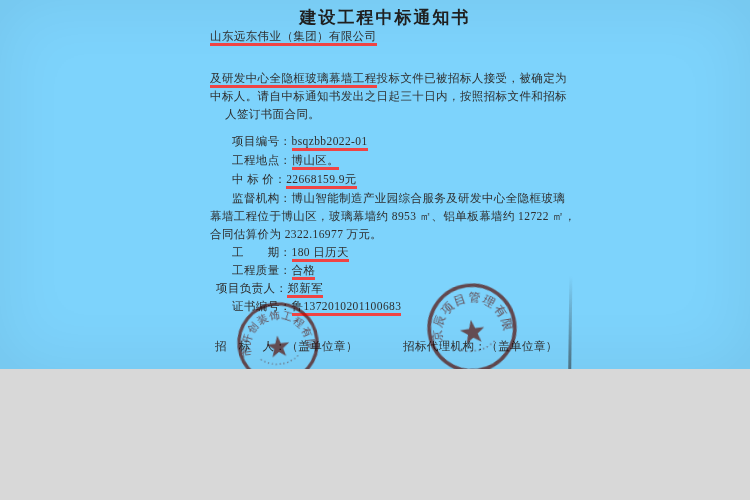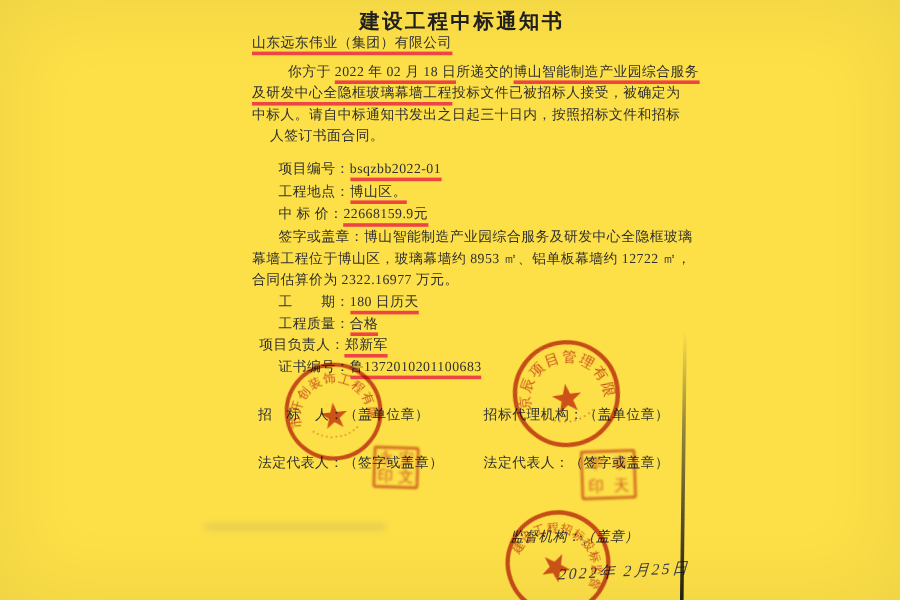--- a/index.html
+++ b/index.html
@@ -1,17 +1,17 @@
 <!DOCTYPE html>
 <html><head>
 <meta charset="utf-8">
 <style>
   html,body{margin:0;padding:0;background:#d8d8d8;}
   .photo{
-    position:relative;width:750px;height:500px;background:#fde047;overflow:hidden;
+    position:relative;width:750px;height:369px;background:#7dd3fc;overflow:hidden;
     box-shadow:inset 0 0 70px rgba(0,0,0,.07);
     font-family:"Liberation Serif","DejaVu Serif",serif;color:#2f2f2f;
   }
   .doc{position:absolute;inset:0;filter:blur(.25px);}
   .ln{position:absolute;white-space:nowrap;font-size:11.5px;letter-spacing:.4px;line-height:14px;}
   .u{border-bottom:3px solid #ef4444;padding-bottom:1px;}
   .title{
     position:absolute;top:6px;left:210px;width:350px;text-align:center;
     font-family:"Liberation Sans","DejaVu Sans",sans-serif;
     font-size:17px;font-weight:bold;letter-spacing:2px;color:#1f1f1f;
@@ -45,41 +45,38 @@
 
 <div class="photo">
   <div class="doc">
 
     <div class="title">建设工程中标通知书</div>
 
     <div class="ln" style="top:29px;left:210px;">
       <span class="u">山东远东伟业（集团）有限公司</span>
     </div>
 
-    <div class="ln" style="top:53px;left:240px;">
-      <span>你方于 </span><span class="u">2022 年 02 月 18 日</span><span>所递交的</span><span class="u">博山智能制造产业园综合服务</span>
-    </div>
     <div class="ln" style="top:71px;left:210px;">
       <span class="u">及研发中心全隐框玻璃幕墙工程</span><span>投标文件已被招标人接受，被确定为</span>
     </div>
     <div class="ln" style="top:89px;left:210px;">中标人。请自中标通知书发出之日起三十日内，按照招标文件和招标</div>
     <div class="ln" style="top:107px;left:210px;margin-left:15px;">人签订书面合同。</div>
 
     <div class="ln" style="top:134px;left:232px;">
       <span>项目编号：</span><span class="u">bsqzbb2022-01</span>
     </div>
     <div class="ln" style="top:153px;left:232px;">
       <span>工程地点：</span><span class="u">博山区。</span>
     </div>
     <div class="ln" style="top:172px;left:232px;">
       <span>中 标 价：</span><span class="u">22668159.9元</span>
     </div>
 
     <div class="ln" style="top:191px;left:232px;">
-      <span>签字或盖章：</span><span>博山智能制造产业园综合服务及研发中心全隐框玻璃</span>
+      <span>监督机构：</span><span>博山智能制造产业园综合服务及研发中心全隐框玻璃</span>
     </div>
     <div class="ln" style="top:209px;left:210px;">幕墙工程位于博山区，玻璃幕墙约 8953 ㎡、铝单板幕墙约 12722 ㎡，</div>
     <div class="ln" style="top:227px;left:210px;">合同估算价为 2322.16977 万元。</div>
 
     <div class="ln" style="top:245px;left:232px;">
       <span>工　　期：</span><span class="u">180 日历天</span>
     </div>
     <div class="ln" style="top:263px;left:232px;">
       <span>工程质量：</span><span class="u">合格</span>
     </div>

